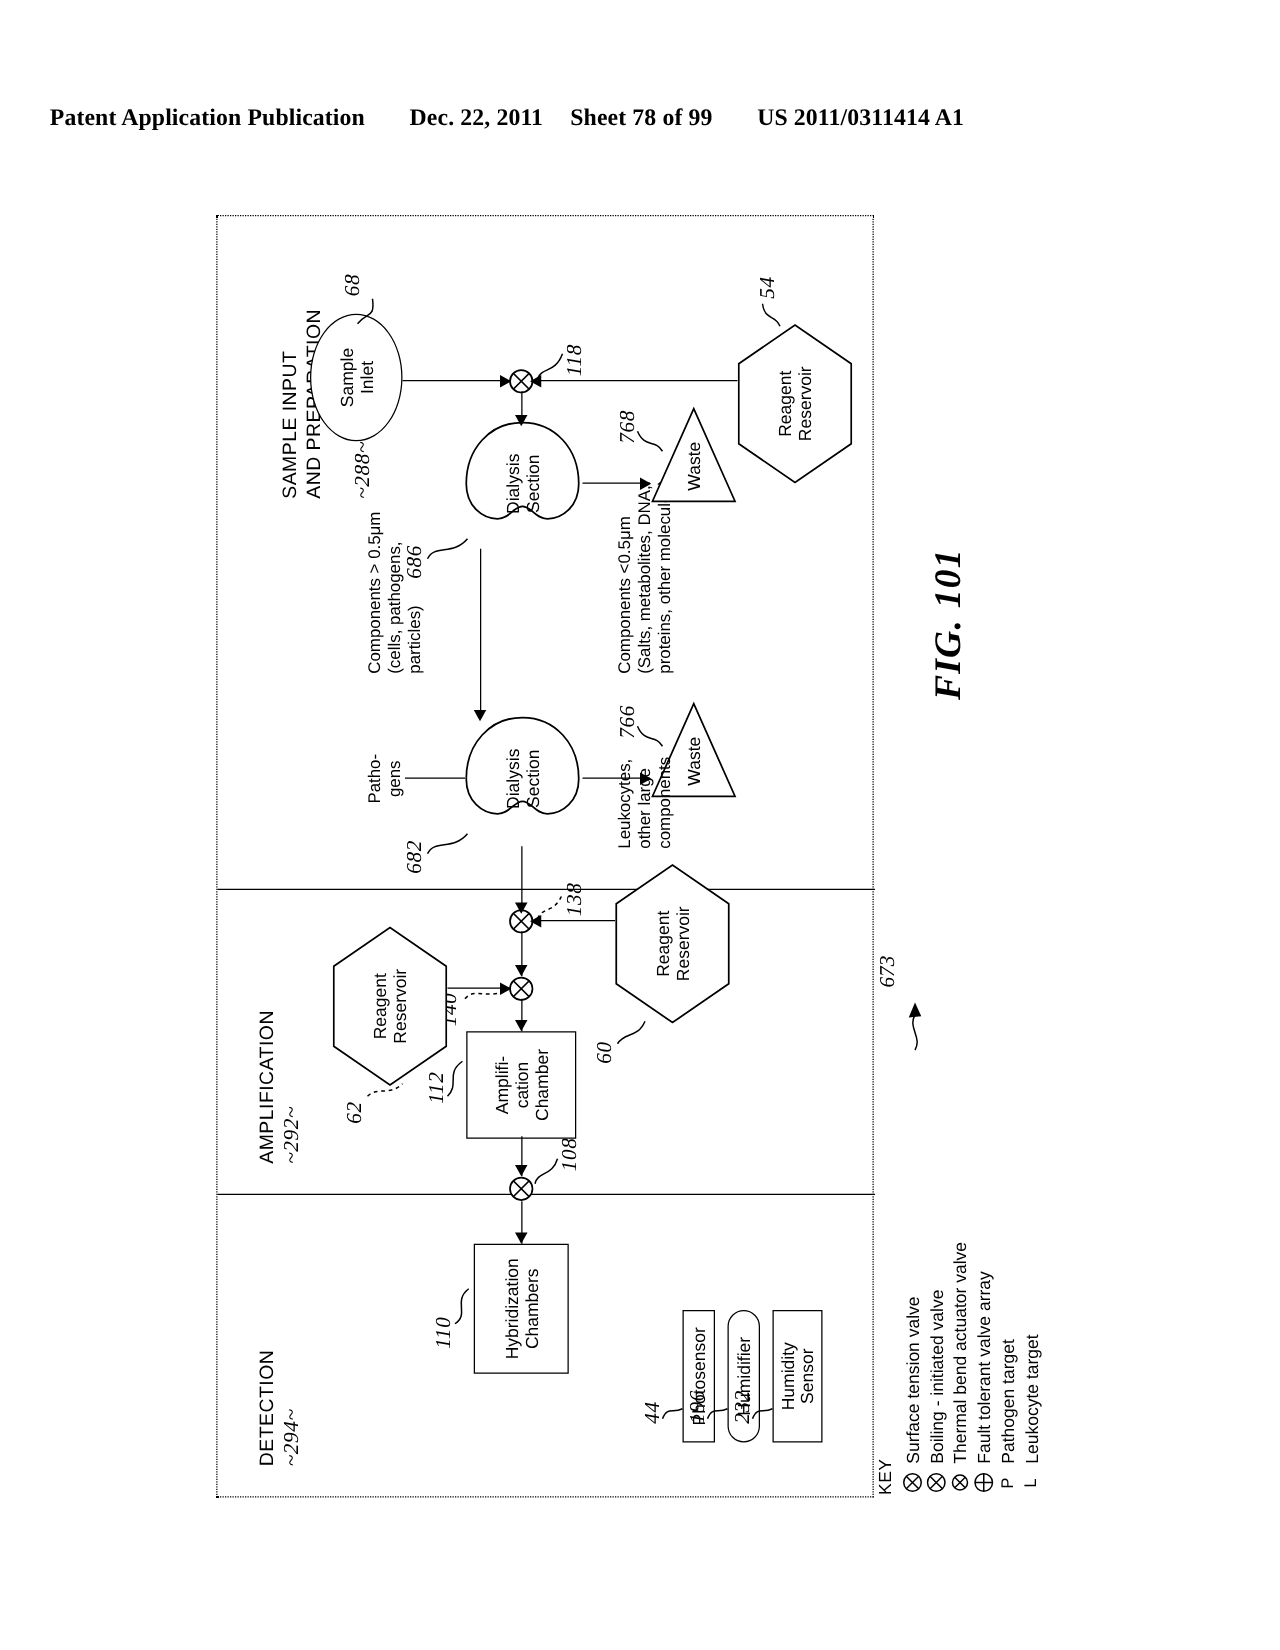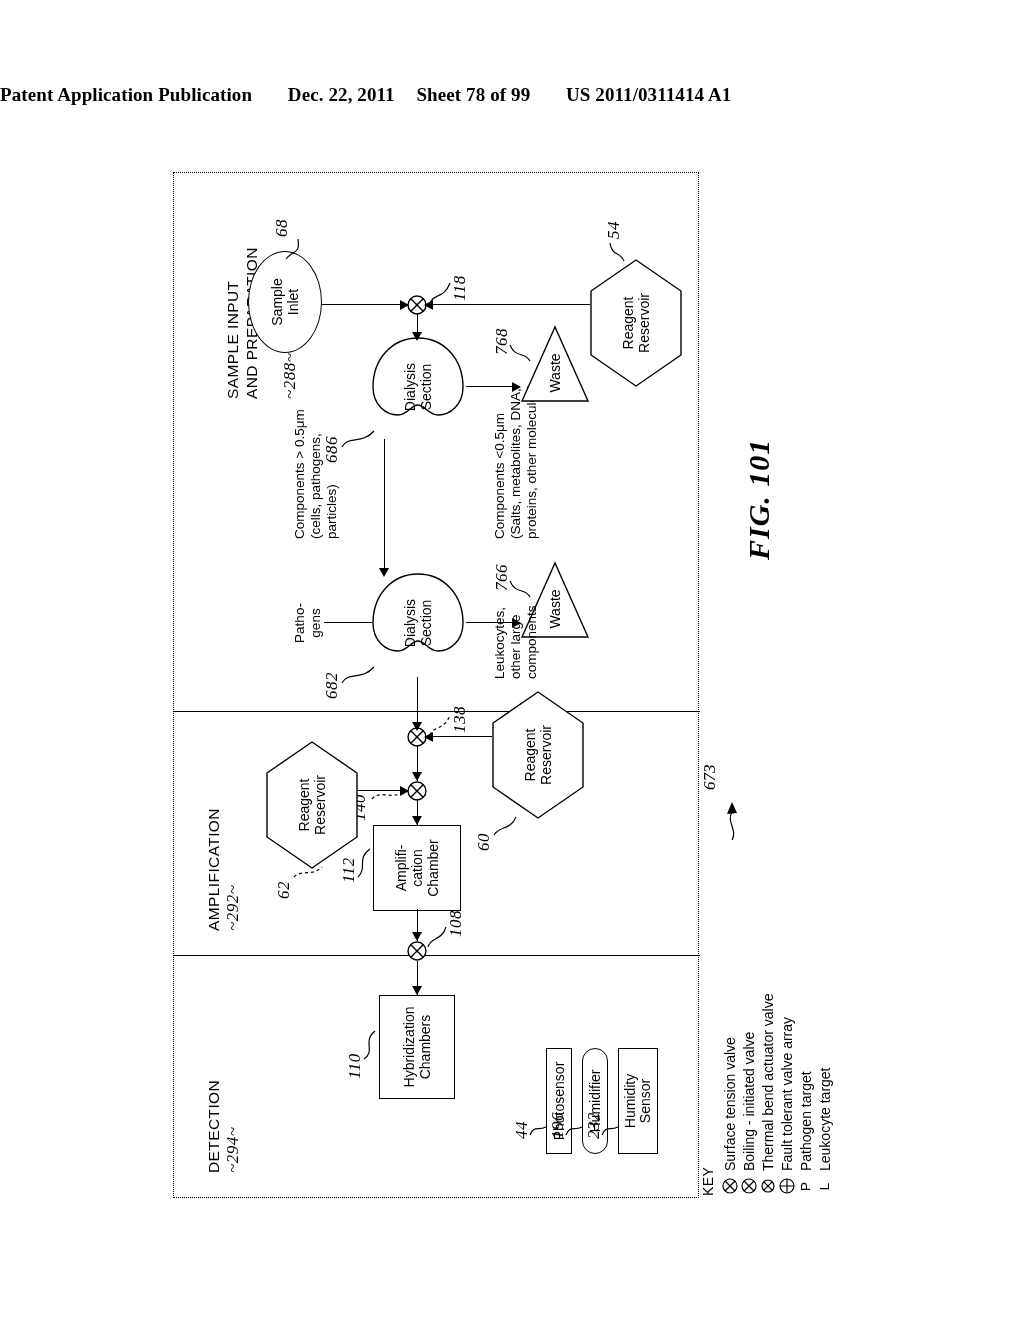--- a/index.html
+++ b/index.html
@@ -8,21 +8,21 @@
     background:#ffffff;
     font-family:"Liberation Sans", sans-serif;
     color:#000;
     position:relative;
     overflow:hidden;
   }
 
   
   #pub-header{
     position:absolute;left:0;top:84px;width:811px;
-    text-align:left;
+    text-align:center;
     font-family:"Liberation Serif", serif;
     font-weight:bold;
     font-size:19px;
     letter-spacing:.1px;
     white-space:nowrap;
   }
   #pub-header span{display:inline-block;vertical-align:baseline;}
   .hgap1{width:26px;}.hgap2{width:12px;}.hgap3{width:26px;}
 
   

